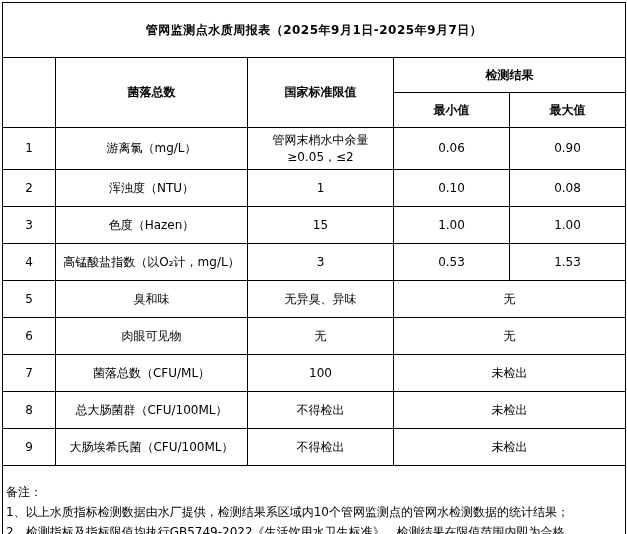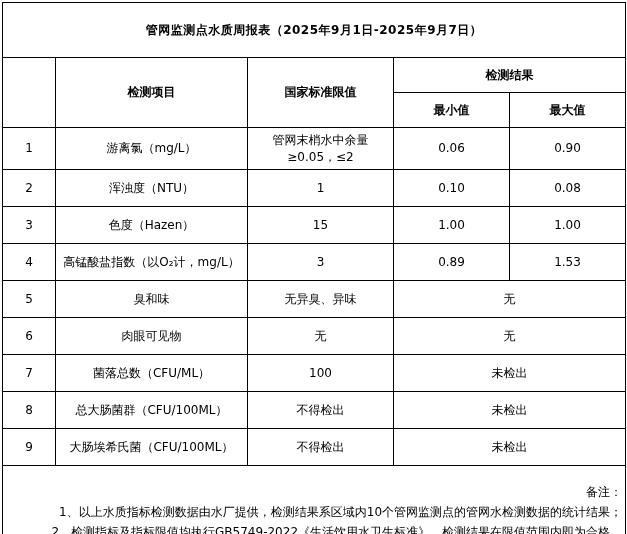--- a/index.html
+++ b/index.html
@@ -45,21 +45,21 @@
   tr.first-data td { height: 37px; }
   tr.data td { height: 32px; }
   td.notes-cell {
     text-align: left;
     vertical-align: top;
     padding: 4px 6px;
     height: 90px;
   }
   .note-line {
     line-height: 1.65;
-    text-align: right;
+    text-align: left;
   }
 </style>
 </head>
 <body>
 
 <div class="page">
   <table class="report">
     <colgroup>
       <col style="width:53px">
       <col style="width:192px">
@@ -68,21 +68,21 @@
       <col style="width:116px">
     </colgroup>
 
     <tbody>
         <tr>
       <td colspan="5" class="title-cell">管网监测点水质周报表（2025年9月1日-2025年9月7日）</td>
     </tr>
 
     <tr>
       <td rowspan="2" class="hdr"></td>
-      <td rowspan="2" class="hdr">检测项目</td>
+      <td rowspan="2" class="hdr">菌落总数</td>
       <td rowspan="2" class="hdr">国家标准限值</td>
       <td colspan="2" class="hdr">检测结果</td>
     </tr>
     <tr>
       <td class="hdr">最小值</td>
       <td class="hdr">最大值</td>
     </tr>
 
     <tr class="first-data">
       <td>1</td>
@@ -102,21 +102,21 @@
       <td>3</td>
       <td>色度（Hazen）</td>
       <td>15</td>
       <td>1.00</td>
       <td>1.00</td>
     </tr>
     <tr class="data">
       <td>4</td>
       <td>高锰酸盐指数（以O₂计，mg/L）</td>
       <td>3</td>
-      <td>0.89</td>
+      <td>0.53</td>
       <td>1.53</td>
     </tr>
 
     <tr class="data">
       <td>5</td>
       <td>臭和味</td>
       <td>无异臭、异味</td>
       <td colspan="2">无</td>
     </tr>
     <tr class="data">

